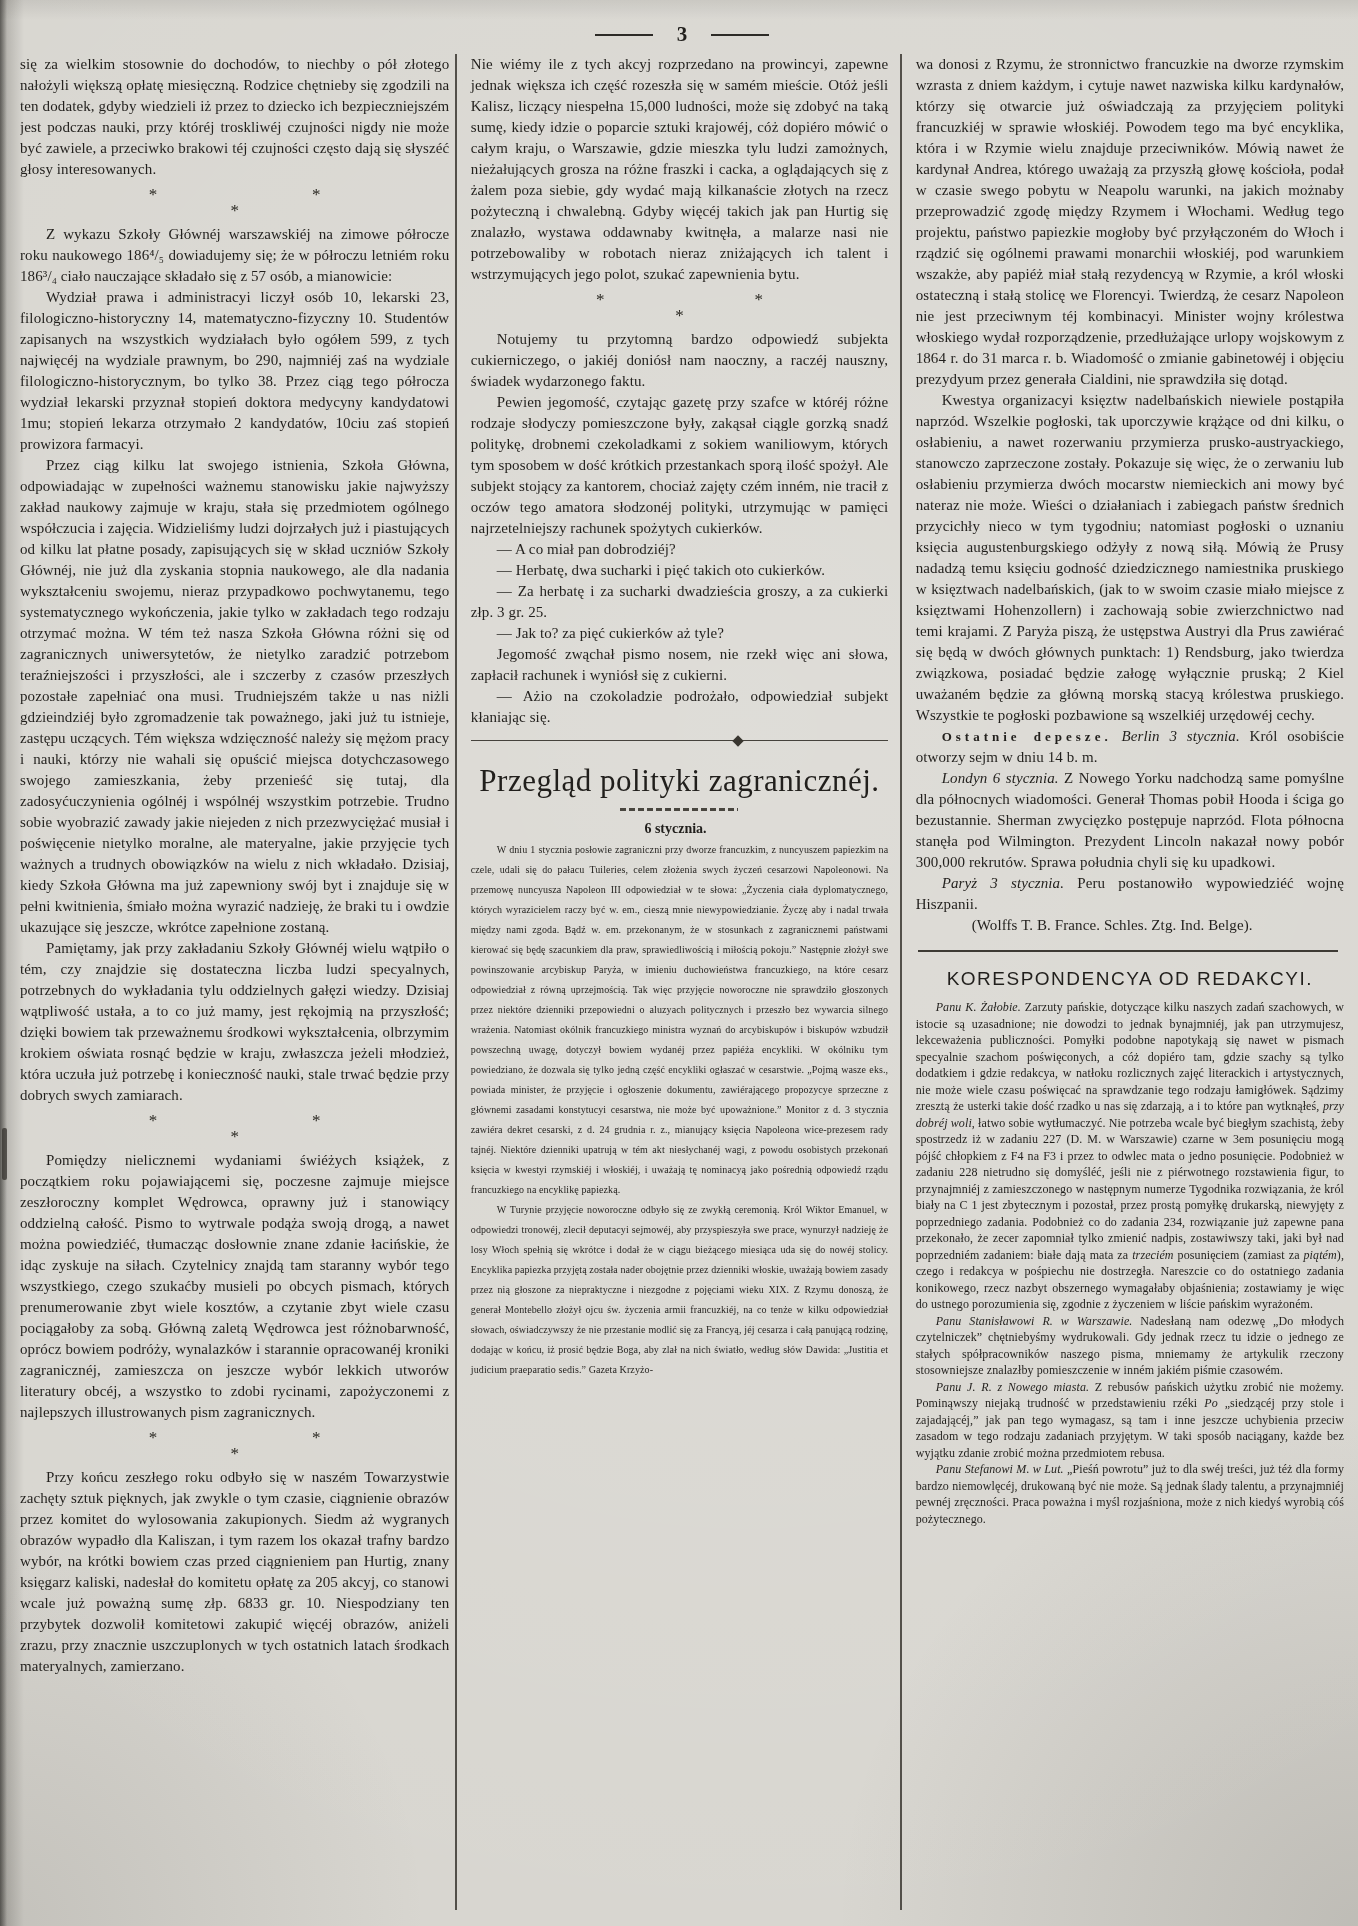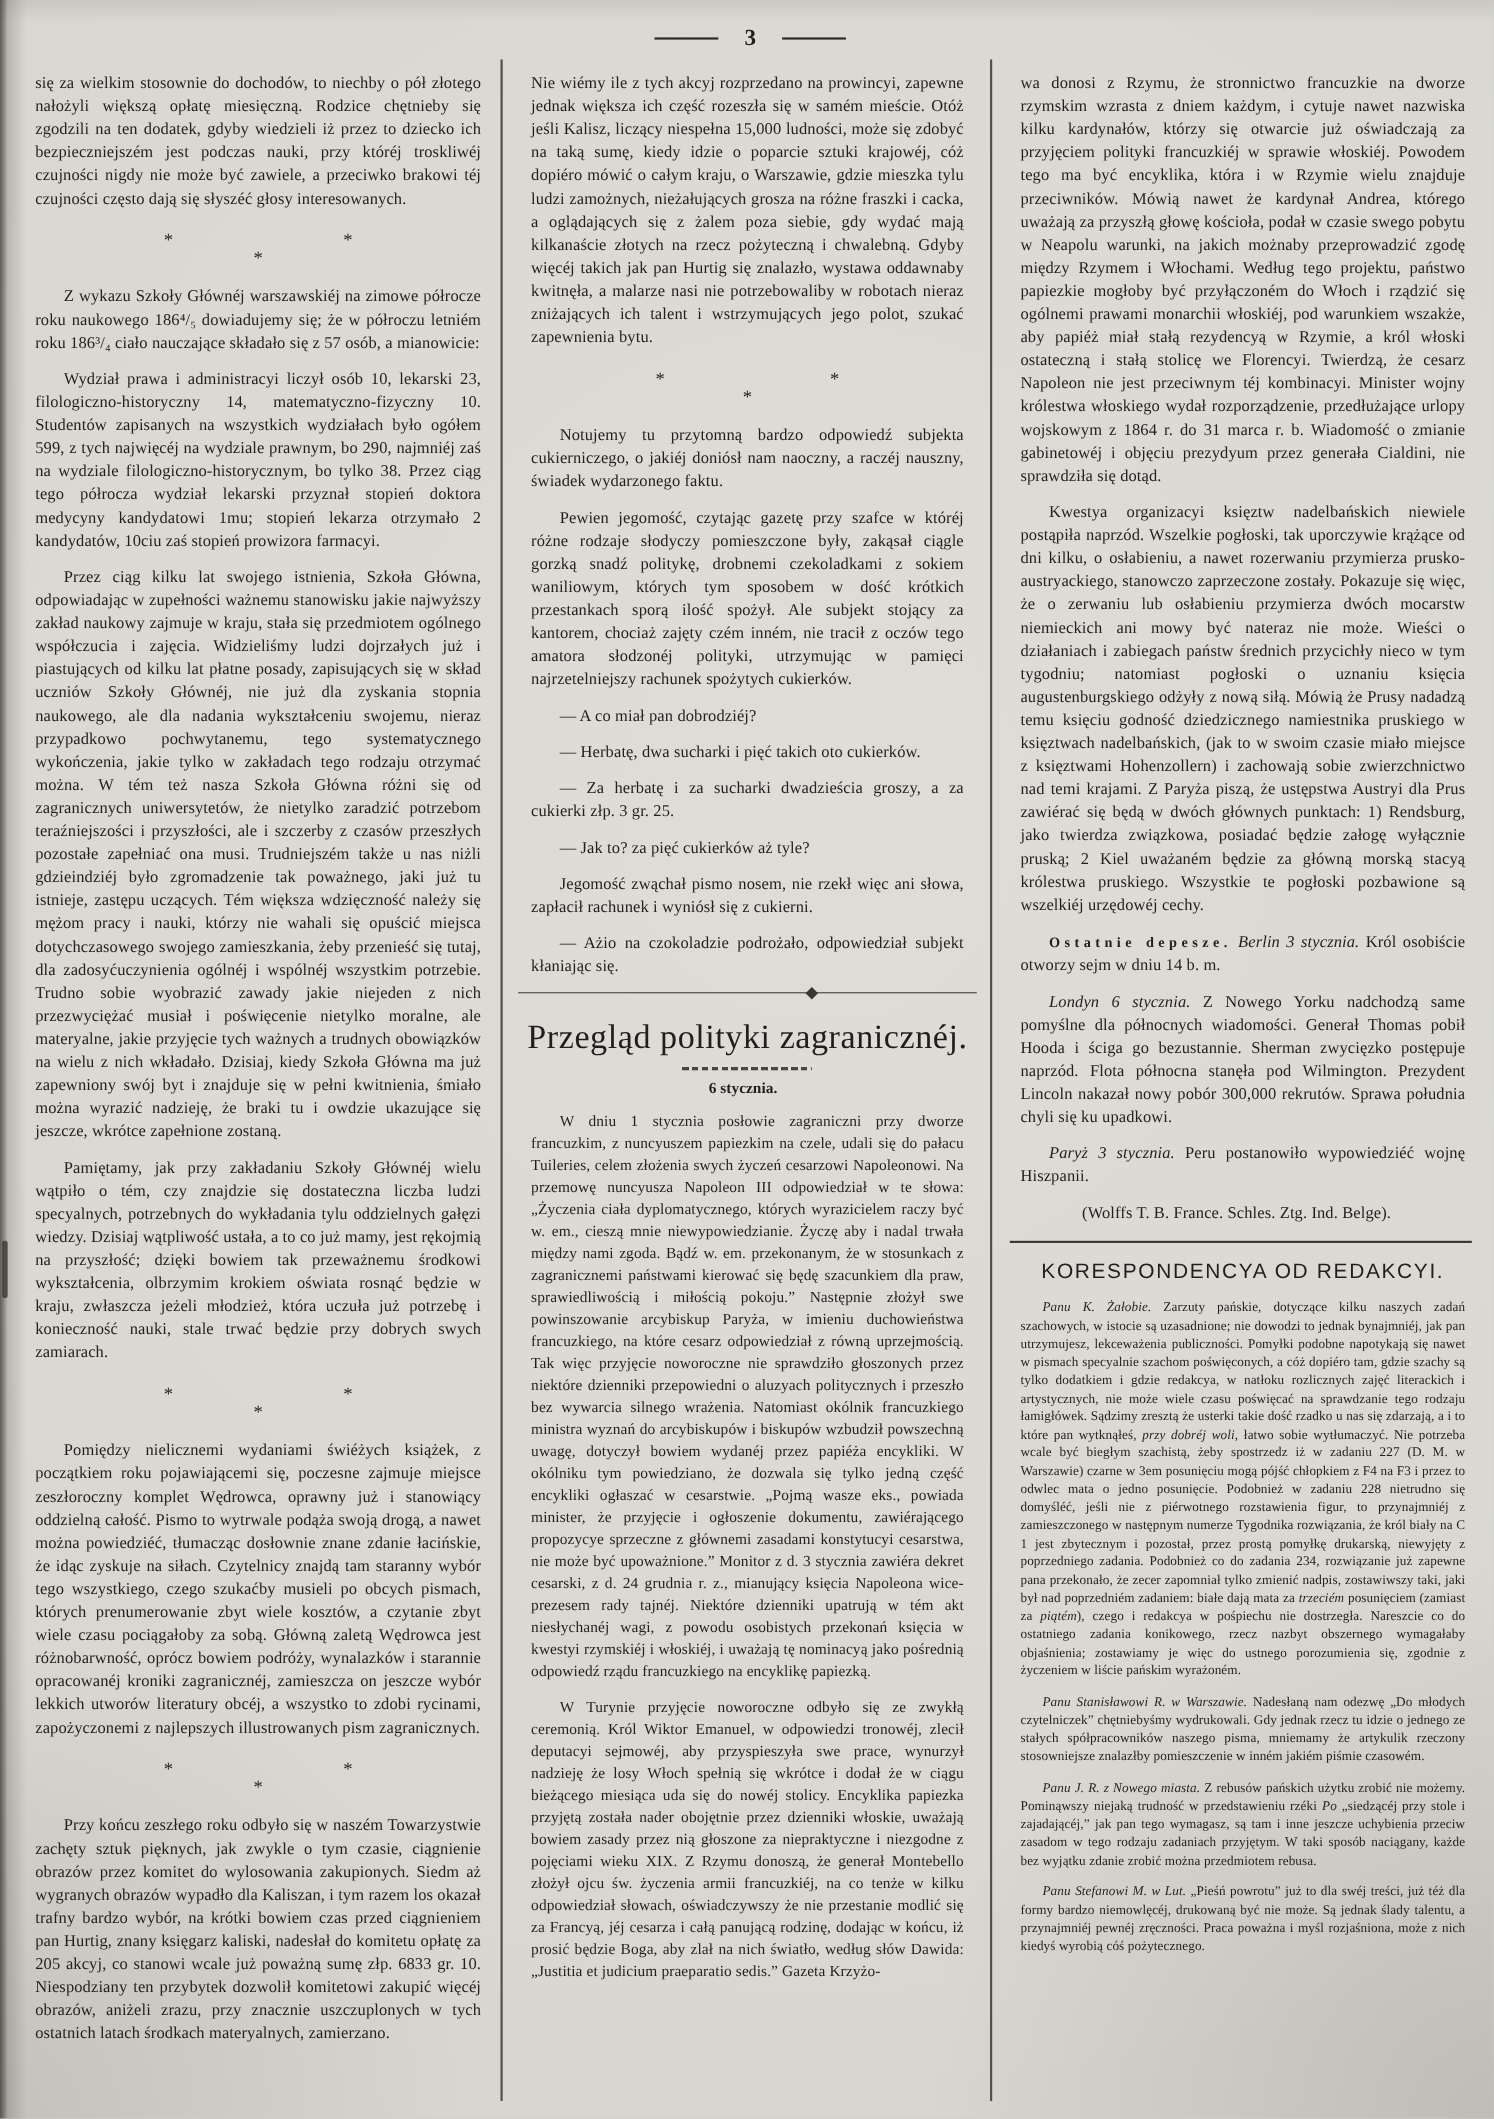--- a/index.html
+++ b/index.html
@@ -31,26 +31,26 @@
   .columns{
     position:absolute;top:54px;left:20px;right:14px;bottom:16px;
     display:flex;align-items:stretch;
   }
   .col{height:100%;overflow:hidden;}
   .col1{width:432px;padding-right:6px;}
   .col2{width:420px;padding:0 12px 0 14px;}
   .col3{width:431px;padding-left:14px;}
   .colrule{width:1.5px;background:#53504a;}
   p.para{
-    margin:12px;text-indent:26px;text-align:justify;
+    margin:0;text-indent:26px;text-align:justify;
     font-size:15px;line-height:21px;
     letter-spacing:.1px;
   }
   p.para.noindent{text-indent:0;}
-  p.para.tight{font-size:14px;line-height:20px;}
+  p.para.tight{font-size:10px;line-height:20px;}
   p.para.small{font-size:12px;line-height:16.5px;text-indent:20px;}
   p.para.wolffs{text-indent:0;padding-left:56px;text-align:left;}
   span.i{font-style:italic;}
   span.sp{letter-spacing:4px;font-weight:bold;font-size:13px;}
   .asterism{position:relative;height:44px;font-size:17px;color:#2a2822;}
   .asterism span{position:absolute;line-height:1;}
   .asterism .a-l{left:30%;top:6px;}
   .asterism .a-r{right:30%;top:6px;}
   .asterism .a-c{left:50%;transform:translateX(-50%);top:22px;}
   .rule_diamond{position:relative;border-top:1.5px solid #45423c;margin:12px 0 2px;}

